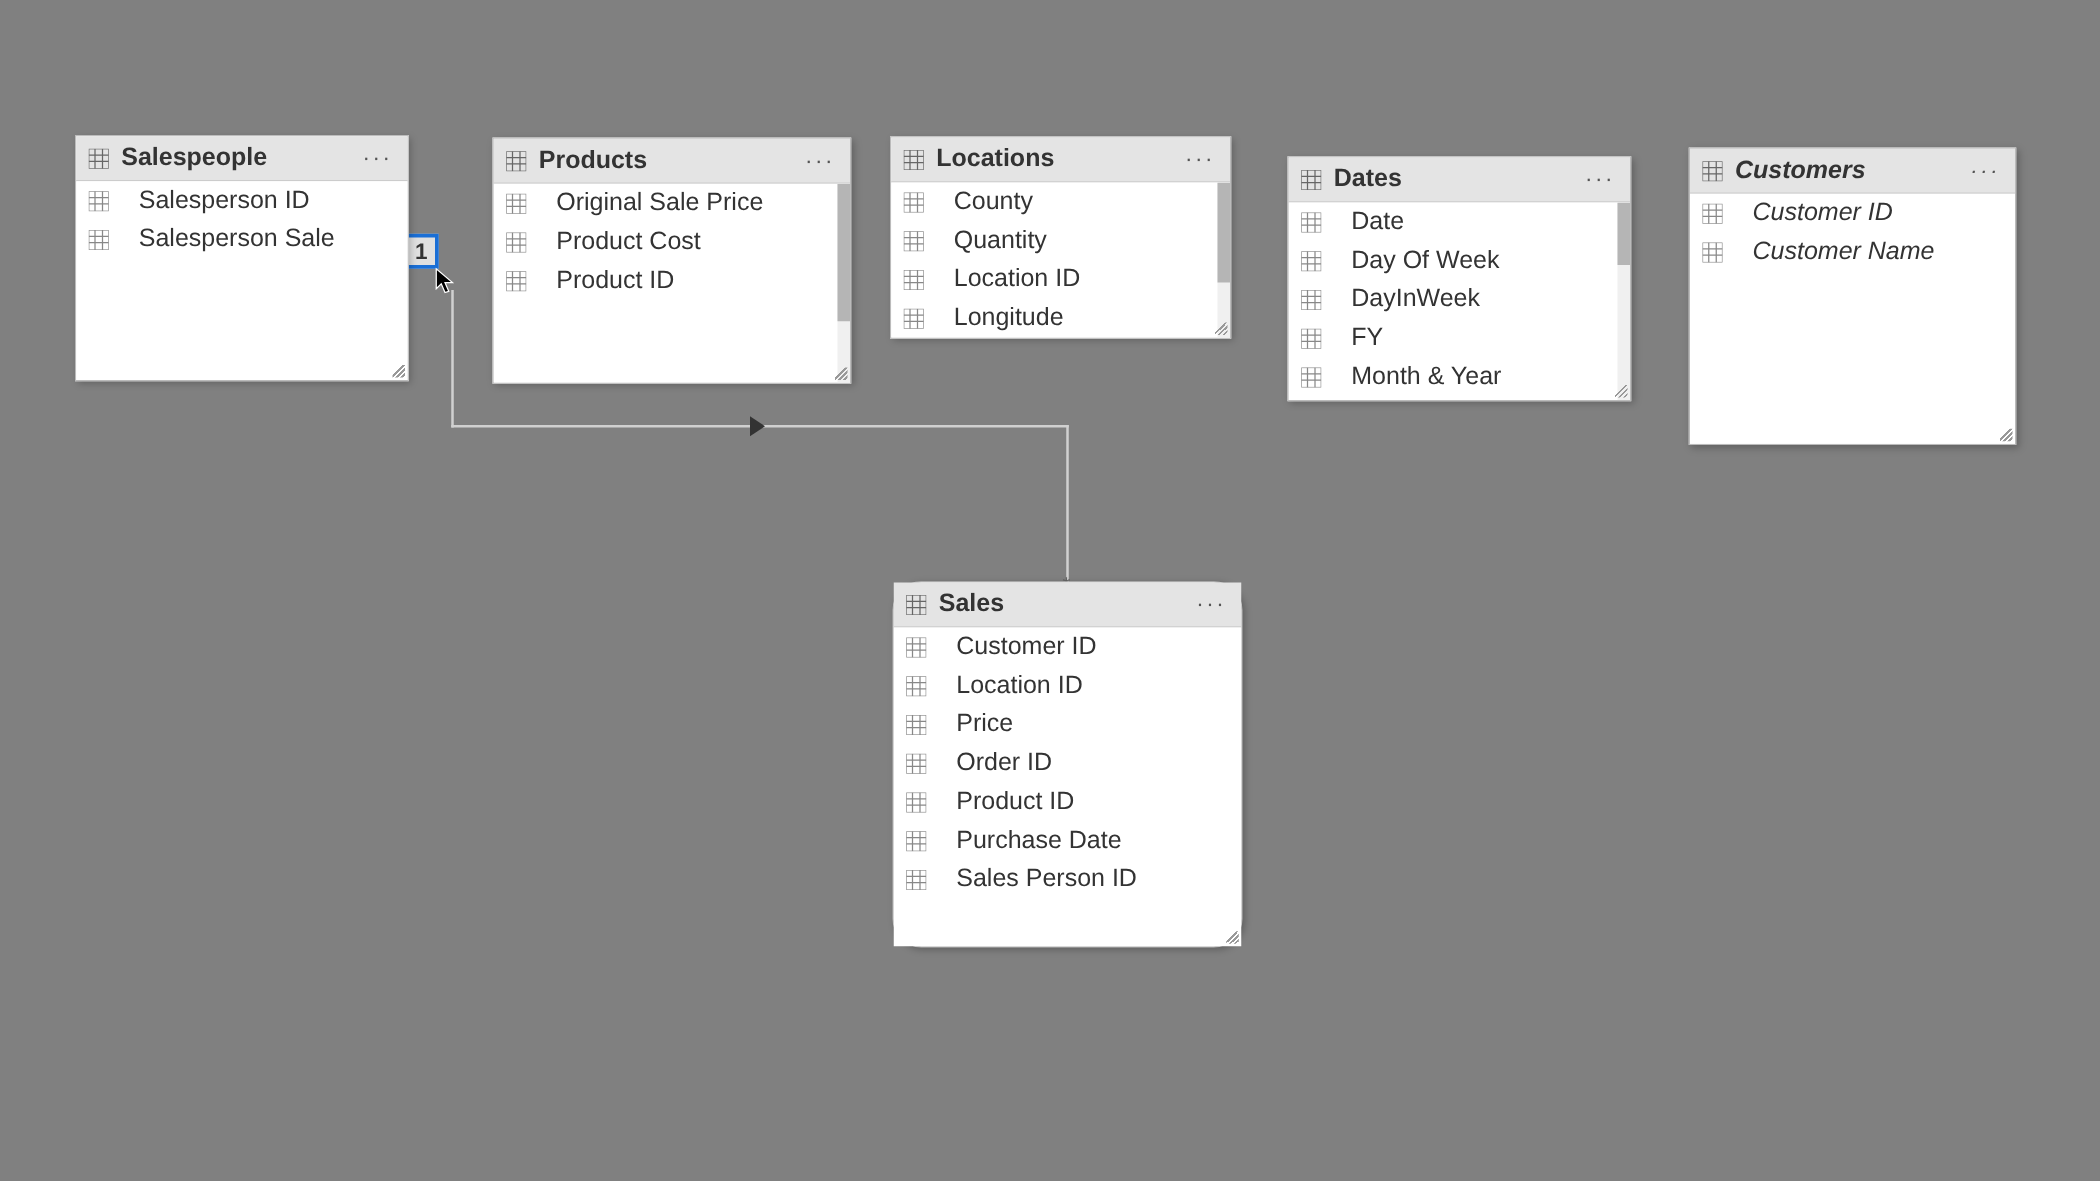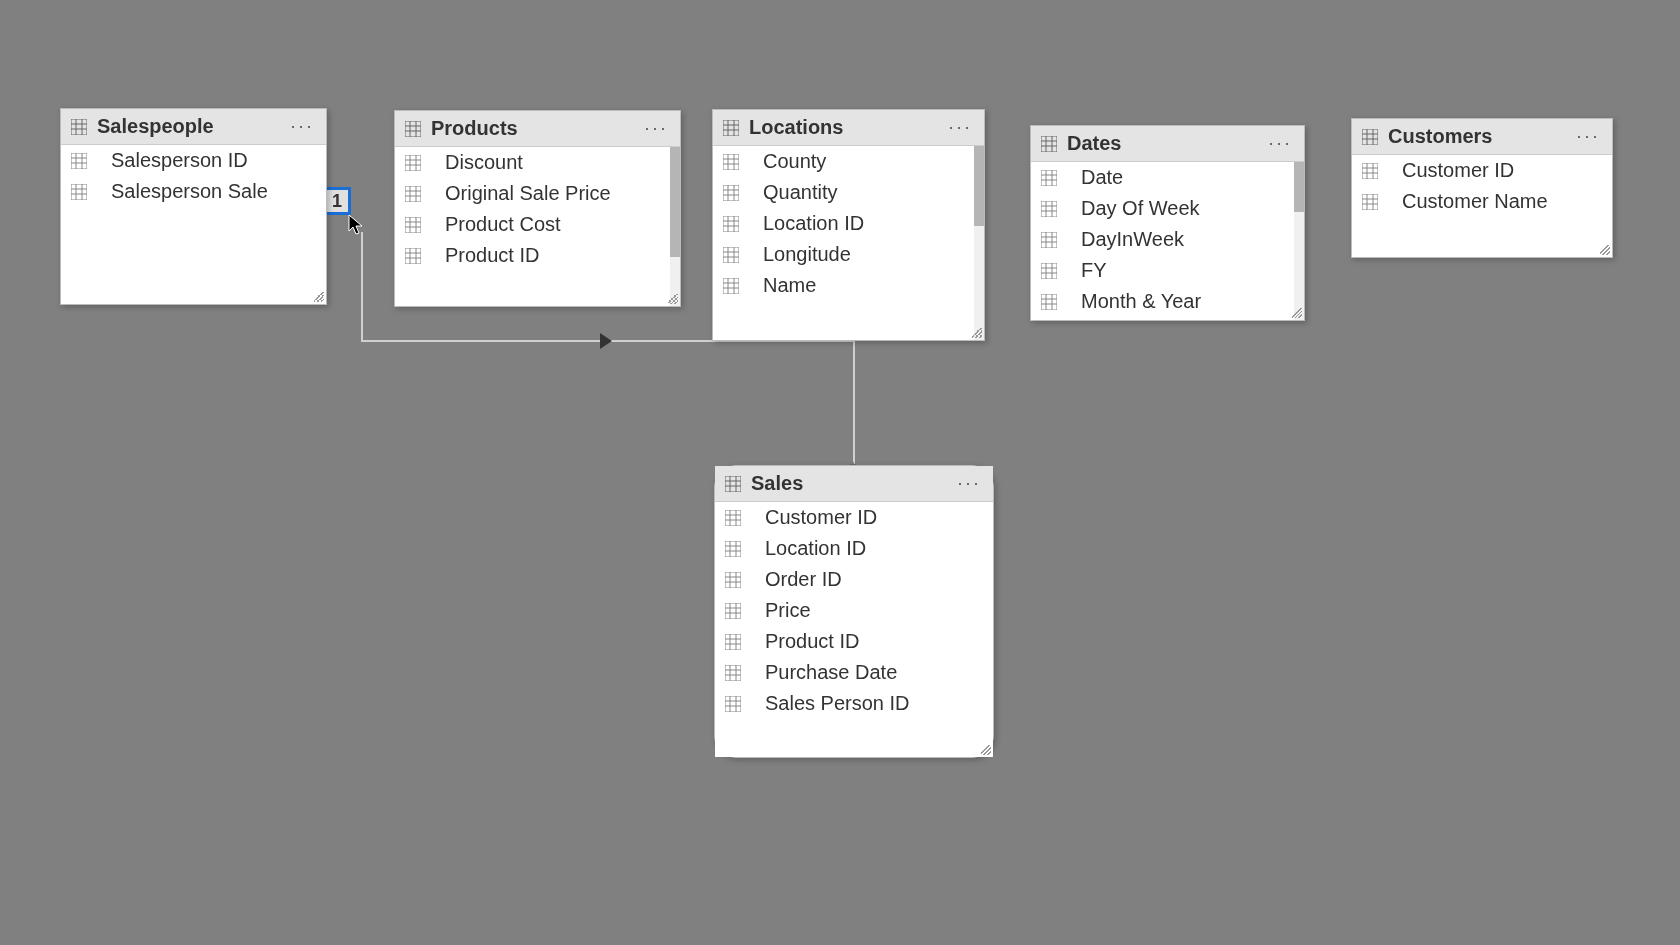--- a/index.html
+++ b/index.html
@@ -204,30 +204,20 @@
     </div>
     <div class="fields">
       <div class="field-row">
         <svg class="tbl field-icon" viewBox="0 0 16 16">
             <rect x="0" y="0" width="16" height="16" fill="none" stroke="#888"></rect>
             <line x1="0" y1="5" x2="16" y2="5" stroke="#888"></line>
             <line x1="0" y1="10" x2="16" y2="10" stroke="#888"></line>
             <line x1="5" y1="0" x2="5" y2="16" stroke="#888"></line>
             <line x1="11" y1="0" x2="11" y2="16" stroke="#888"></line>
           </svg>
-        <span>Discount</span>
-      </div>
-      <div class="field-row">
-        <svg class="tbl field-icon" viewBox="0 0 16 16">
-            <rect x="0" y="0" width="16" height="16" fill="none" stroke="#888"></rect>
-            <line x1="0" y1="5" x2="16" y2="5" stroke="#888"></line>
-            <line x1="0" y1="10" x2="16" y2="10" stroke="#888"></line>
-            <line x1="5" y1="0" x2="5" y2="16" stroke="#888"></line>
-            <line x1="11" y1="0" x2="11" y2="16" stroke="#888"></line>
-          </svg>
         <span>Original Sale Price</span>
       </div>
       <div class="field-row">
         <svg class="tbl field-icon" viewBox="0 0 16 16">
             <rect x="0" y="0" width="16" height="16" fill="none" stroke="#888"></rect>
             <line x1="0" y1="5" x2="16" y2="5" stroke="#888"></line>
             <line x1="0" y1="10" x2="16" y2="10" stroke="#888"></line>
             <line x1="5" y1="0" x2="5" y2="16" stroke="#888"></line>
             <line x1="11" y1="0" x2="11" y2="16" stroke="#888"></line>
           </svg>
@@ -243,21 +233,21 @@
           </svg>
         <span>Product ID</span>
       </div>
       <div class="scrollbar">
         <div class="scroll-thumb" style="top:0; height:110px;"></div>
       </div>
     </div>
     <div class="resize-grip"></div>
   </div>
 
-  <div class="table-card" style="left:712px; top:109px; width:273px; height:232px;">
+  <div class="table-card" style="left:712px; top:109px; width:273px; height:162px;">
     <div class="table-header">
       <svg class="tbl table-icon" viewBox="0 0 16 16">
           <rect x="0" y="0" width="16" height="16" fill="none" stroke="#666"></rect>
           <line x1="0" y1="5" x2="16" y2="5" stroke="#666"></line>
           <line x1="0" y1="10" x2="16" y2="10" stroke="#666"></line>
           <line x1="5" y1="0" x2="5" y2="16" stroke="#666"></line>
           <line x1="11" y1="0" x2="11" y2="16" stroke="#666"></line>
         </svg>
       <span class="title">Locations</span>
       <span class="ellipsis-btn">···</span>
@@ -383,21 +373,21 @@
           </svg>
         <span>Month &amp; Year</span>
       </div>
       <div class="scrollbar">
         <div class="scroll-thumb" style="top:0; height:50px;"></div>
       </div>
     </div>
     <div class="resize-grip"></div>
   </div>
 
-  <div class="table-card" style="left:1351px; top:118px; width:262px; height:140px;">
+  <div class="table-card" style="left:1351px; top:118px; width:262px; height:238px;font-style:italic;">
     <div class="table-header">
       <svg class="tbl table-icon" viewBox="0 0 16 16">
           <rect x="0" y="0" width="16" height="16" fill="none" stroke="#666"></rect>
           <line x1="0" y1="5" x2="16" y2="5" stroke="#666"></line>
           <line x1="0" y1="10" x2="16" y2="10" stroke="#666"></line>
           <line x1="5" y1="0" x2="5" y2="16" stroke="#666"></line>
           <line x1="11" y1="0" x2="11" y2="16" stroke="#666"></line>
         </svg>
       <span class="title">Customers</span>
       <span class="ellipsis-btn">···</span>
@@ -461,40 +451,40 @@
         <span>Location ID</span>
       </div>
       <div class="field-row">
         <svg class="tbl field-icon" viewBox="0 0 16 16">
             <rect x="0" y="0" width="16" height="16" fill="none" stroke="#888"></rect>
             <line x1="0" y1="5" x2="16" y2="5" stroke="#888"></line>
             <line x1="0" y1="10" x2="16" y2="10" stroke="#888"></line>
             <line x1="5" y1="0" x2="5" y2="16" stroke="#888"></line>
             <line x1="11" y1="0" x2="11" y2="16" stroke="#888"></line>
           </svg>
+        <span>Price</span>
+      </div>
+      <div class="field-row">
+        <svg class="tbl field-icon" viewBox="0 0 16 16">
+            <rect x="0" y="0" width="16" height="16" fill="none" stroke="#888"></rect>
+            <line x1="0" y1="5" x2="16" y2="5" stroke="#888"></line>
+            <line x1="0" y1="10" x2="16" y2="10" stroke="#888"></line>
+            <line x1="5" y1="0" x2="5" y2="16" stroke="#888"></line>
+            <line x1="11" y1="0" x2="11" y2="16" stroke="#888"></line>
+          </svg>
         <span>Order ID</span>
       </div>
       <div class="field-row">
         <svg class="tbl field-icon" viewBox="0 0 16 16">
             <rect x="0" y="0" width="16" height="16" fill="none" stroke="#888"></rect>
             <line x1="0" y1="5" x2="16" y2="5" stroke="#888"></line>
             <line x1="0" y1="10" x2="16" y2="10" stroke="#888"></line>
             <line x1="5" y1="0" x2="5" y2="16" stroke="#888"></line>
             <line x1="11" y1="0" x2="11" y2="16" stroke="#888"></line>
           </svg>
-        <span>Price</span>
-      </div>
-      <div class="field-row">
-        <svg class="tbl field-icon" viewBox="0 0 16 16">
-            <rect x="0" y="0" width="16" height="16" fill="none" stroke="#888"></rect>
-            <line x1="0" y1="5" x2="16" y2="5" stroke="#888"></line>
-            <line x1="0" y1="10" x2="16" y2="10" stroke="#888"></line>
-            <line x1="5" y1="0" x2="5" y2="16" stroke="#888"></line>
-            <line x1="11" y1="0" x2="11" y2="16" stroke="#888"></line>
-          </svg>
         <span>Product ID</span>
       </div>
       <div class="field-row">
         <svg class="tbl field-icon" viewBox="0 0 16 16">
             <rect x="0" y="0" width="16" height="16" fill="none" stroke="#888"></rect>
             <line x1="0" y1="5" x2="16" y2="5" stroke="#888"></line>
             <line x1="0" y1="10" x2="16" y2="10" stroke="#888"></line>
             <line x1="5" y1="0" x2="5" y2="16" stroke="#888"></line>
             <line x1="11" y1="0" x2="11" y2="16" stroke="#888"></line>
           </svg>

